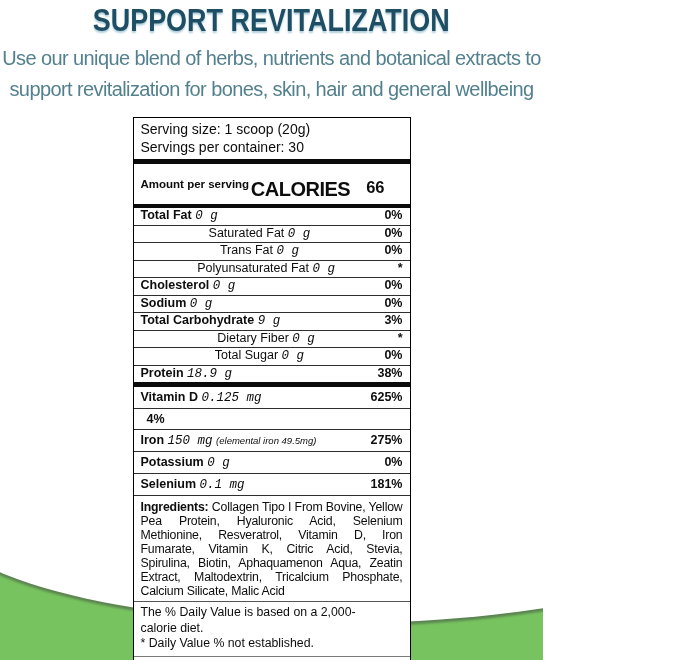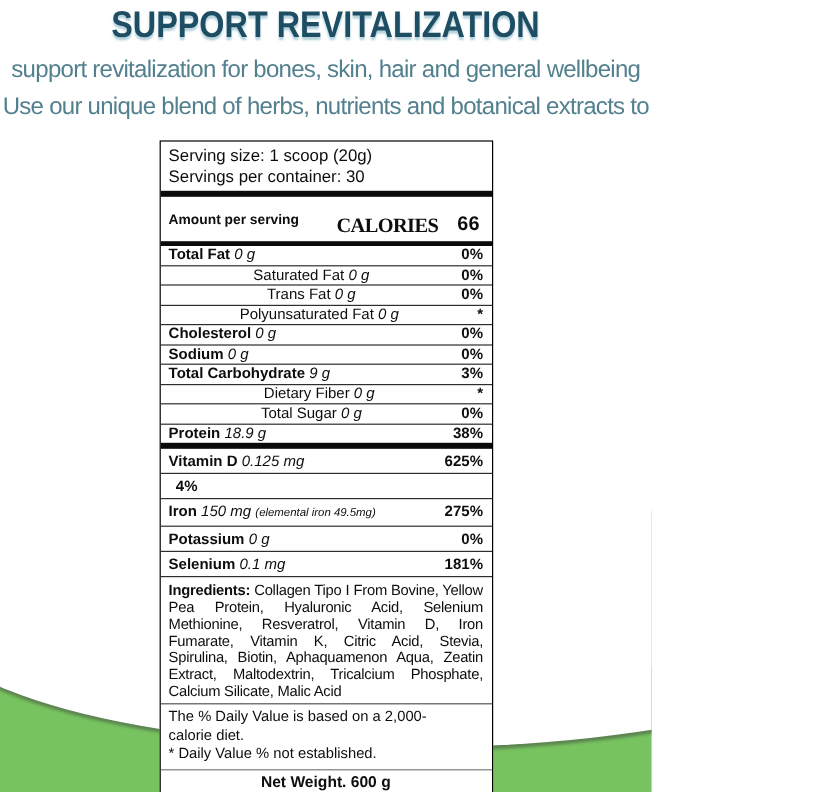--- a/index.html
+++ b/index.html
@@ -25,28 +25,28 @@
   .subtitle div{white-space:nowrap;}
   
   .panel{
     width:276px;margin:12px auto 0 auto;background:#fff;border:1.5px solid #000;color:#0d0d0d;
   }
   .serving-info{padding:2px 7px 3px 7px;font-size:14px;line-height:18px;}
   .bar{background:#0b0b0b;}
   .bar.b5{height:5px;} .bar.b4{height:4px;}
   .calories-row{display:flex;align-items:flex-start;padding:14px 8px 3px 7px;}
   .aps{font-size:11.5px;font-weight:bold;padding-bottom:2px;}
-  .cal-label{margin-left:auto;font-size:17px;font-weight:bold;letter-spacing:-0.5px;font-family:Liberation Serif, serif;}
-  .cal-value{font-size:16.5px;font-weight:bold;margin-left:16px;margin-right:2px;}
+  .cal-label{margin-left:auto;font-size:20px;font-weight:bold;letter-spacing:-0.5px;}
+  .cal-value{font-size:16.5px;font-weight:bold;margin-left:16px;margin-right:17px;}
   .dv-header{border-bottom:1px solid #222;text-align:right;font-size:11px;font-weight:bold;padding:1px 10px 2px 0;}
   .row{display:flex;align-items:baseline;padding:1px 7px;border-bottom:1px solid #2e2e2e;font-size:12.5px;line-height:13.5px;}
   .row .nm{flex:1;text-align:left;}
   .row.sub .nm{text-align:center;}
   .row.main .nm .n{font-weight:bold;}
-  .row .nm .a{font-style:italic;}
+  .row .nm .a{font-style:italic;font-family:Liberation Mono, monospace;}
   .row .pct{font-weight:bold;white-space:nowrap;margin-left:6px;}
   .row.noborder{border-bottom:none;gap:24px;}
   .row.mineral{padding:3px 7px;line-height:14px;}
   .row .note{font-style:italic;font-size:9.5px;}
   .ingredients{padding:4px 7px 3px 7px;font-size:12.3px;line-height:14px;letter-spacing:-0.2px;text-align:justify;min-height:84px;}
   .ingredients .ing-label{font-weight:bold;}
   .footnote{border-top:1px solid #555;padding:3px 22px 4px 7px;font-size:12.3px;line-height:15.5px;}
   .netweight{border-top:1.5px solid #7a7a7a;text-align:center;font-size:13px;font-weight:bold;padding:2px 0 3px 0;}
 </style>
 </head>
@@ -56,22 +56,22 @@
 
   <div class="bg-green"></div>
   <div class="bg-curve-shadow"></div>
   <div class="bg-curve"></div>
 
   <div class="content">
     <h1 class="headline">
       <span>SUPPORT REVITALIZATION</span>
     </h1>
     <div class="subtitle">
+      <div>Use our unique blend of herbs, nutrients and botanical extracts to</div>
       <div>support revitalization for bones, skin, hair and general wellbeing</div>
-      <div>Use our unique blend of herbs, nutrients and botanical extracts to</div>
     </div>
 
     <div class="panel">
 
       <div class="serving-info">
         <div>Serving size: 1 scoop (20g)</div>
         <div>Servings per container: 30</div>
       </div>
 
       <div class="bar b5"></div>

